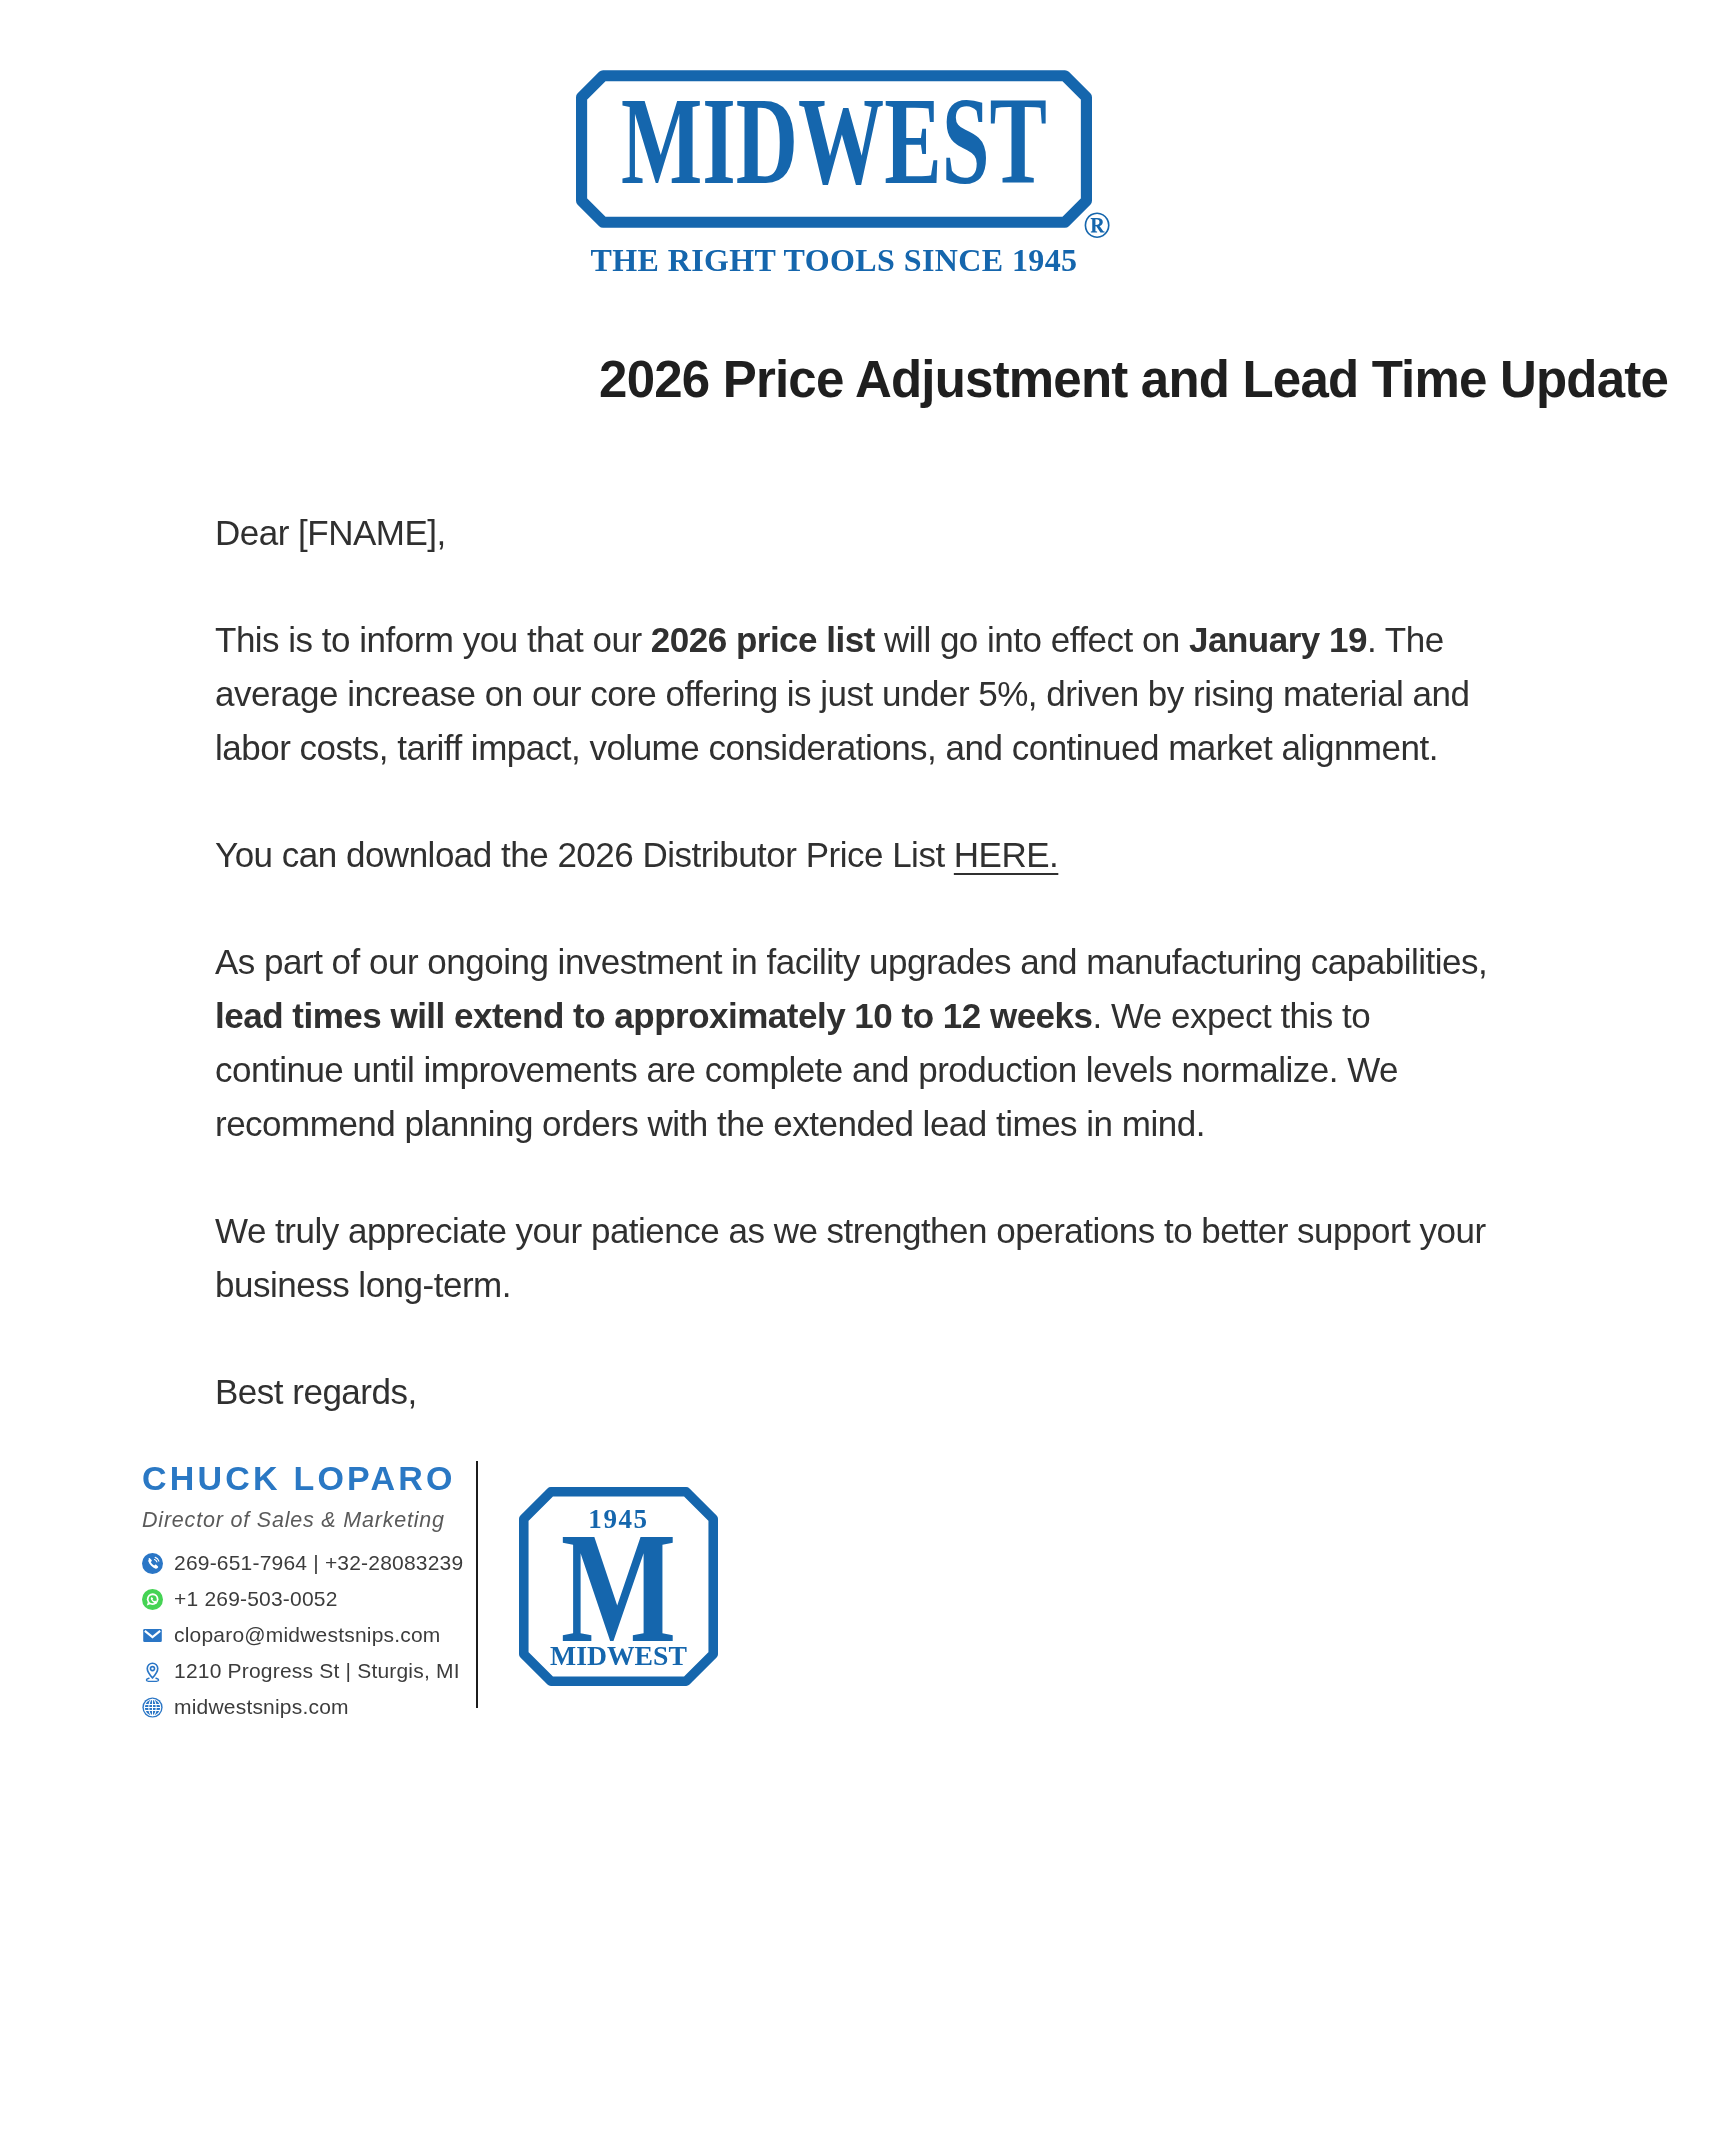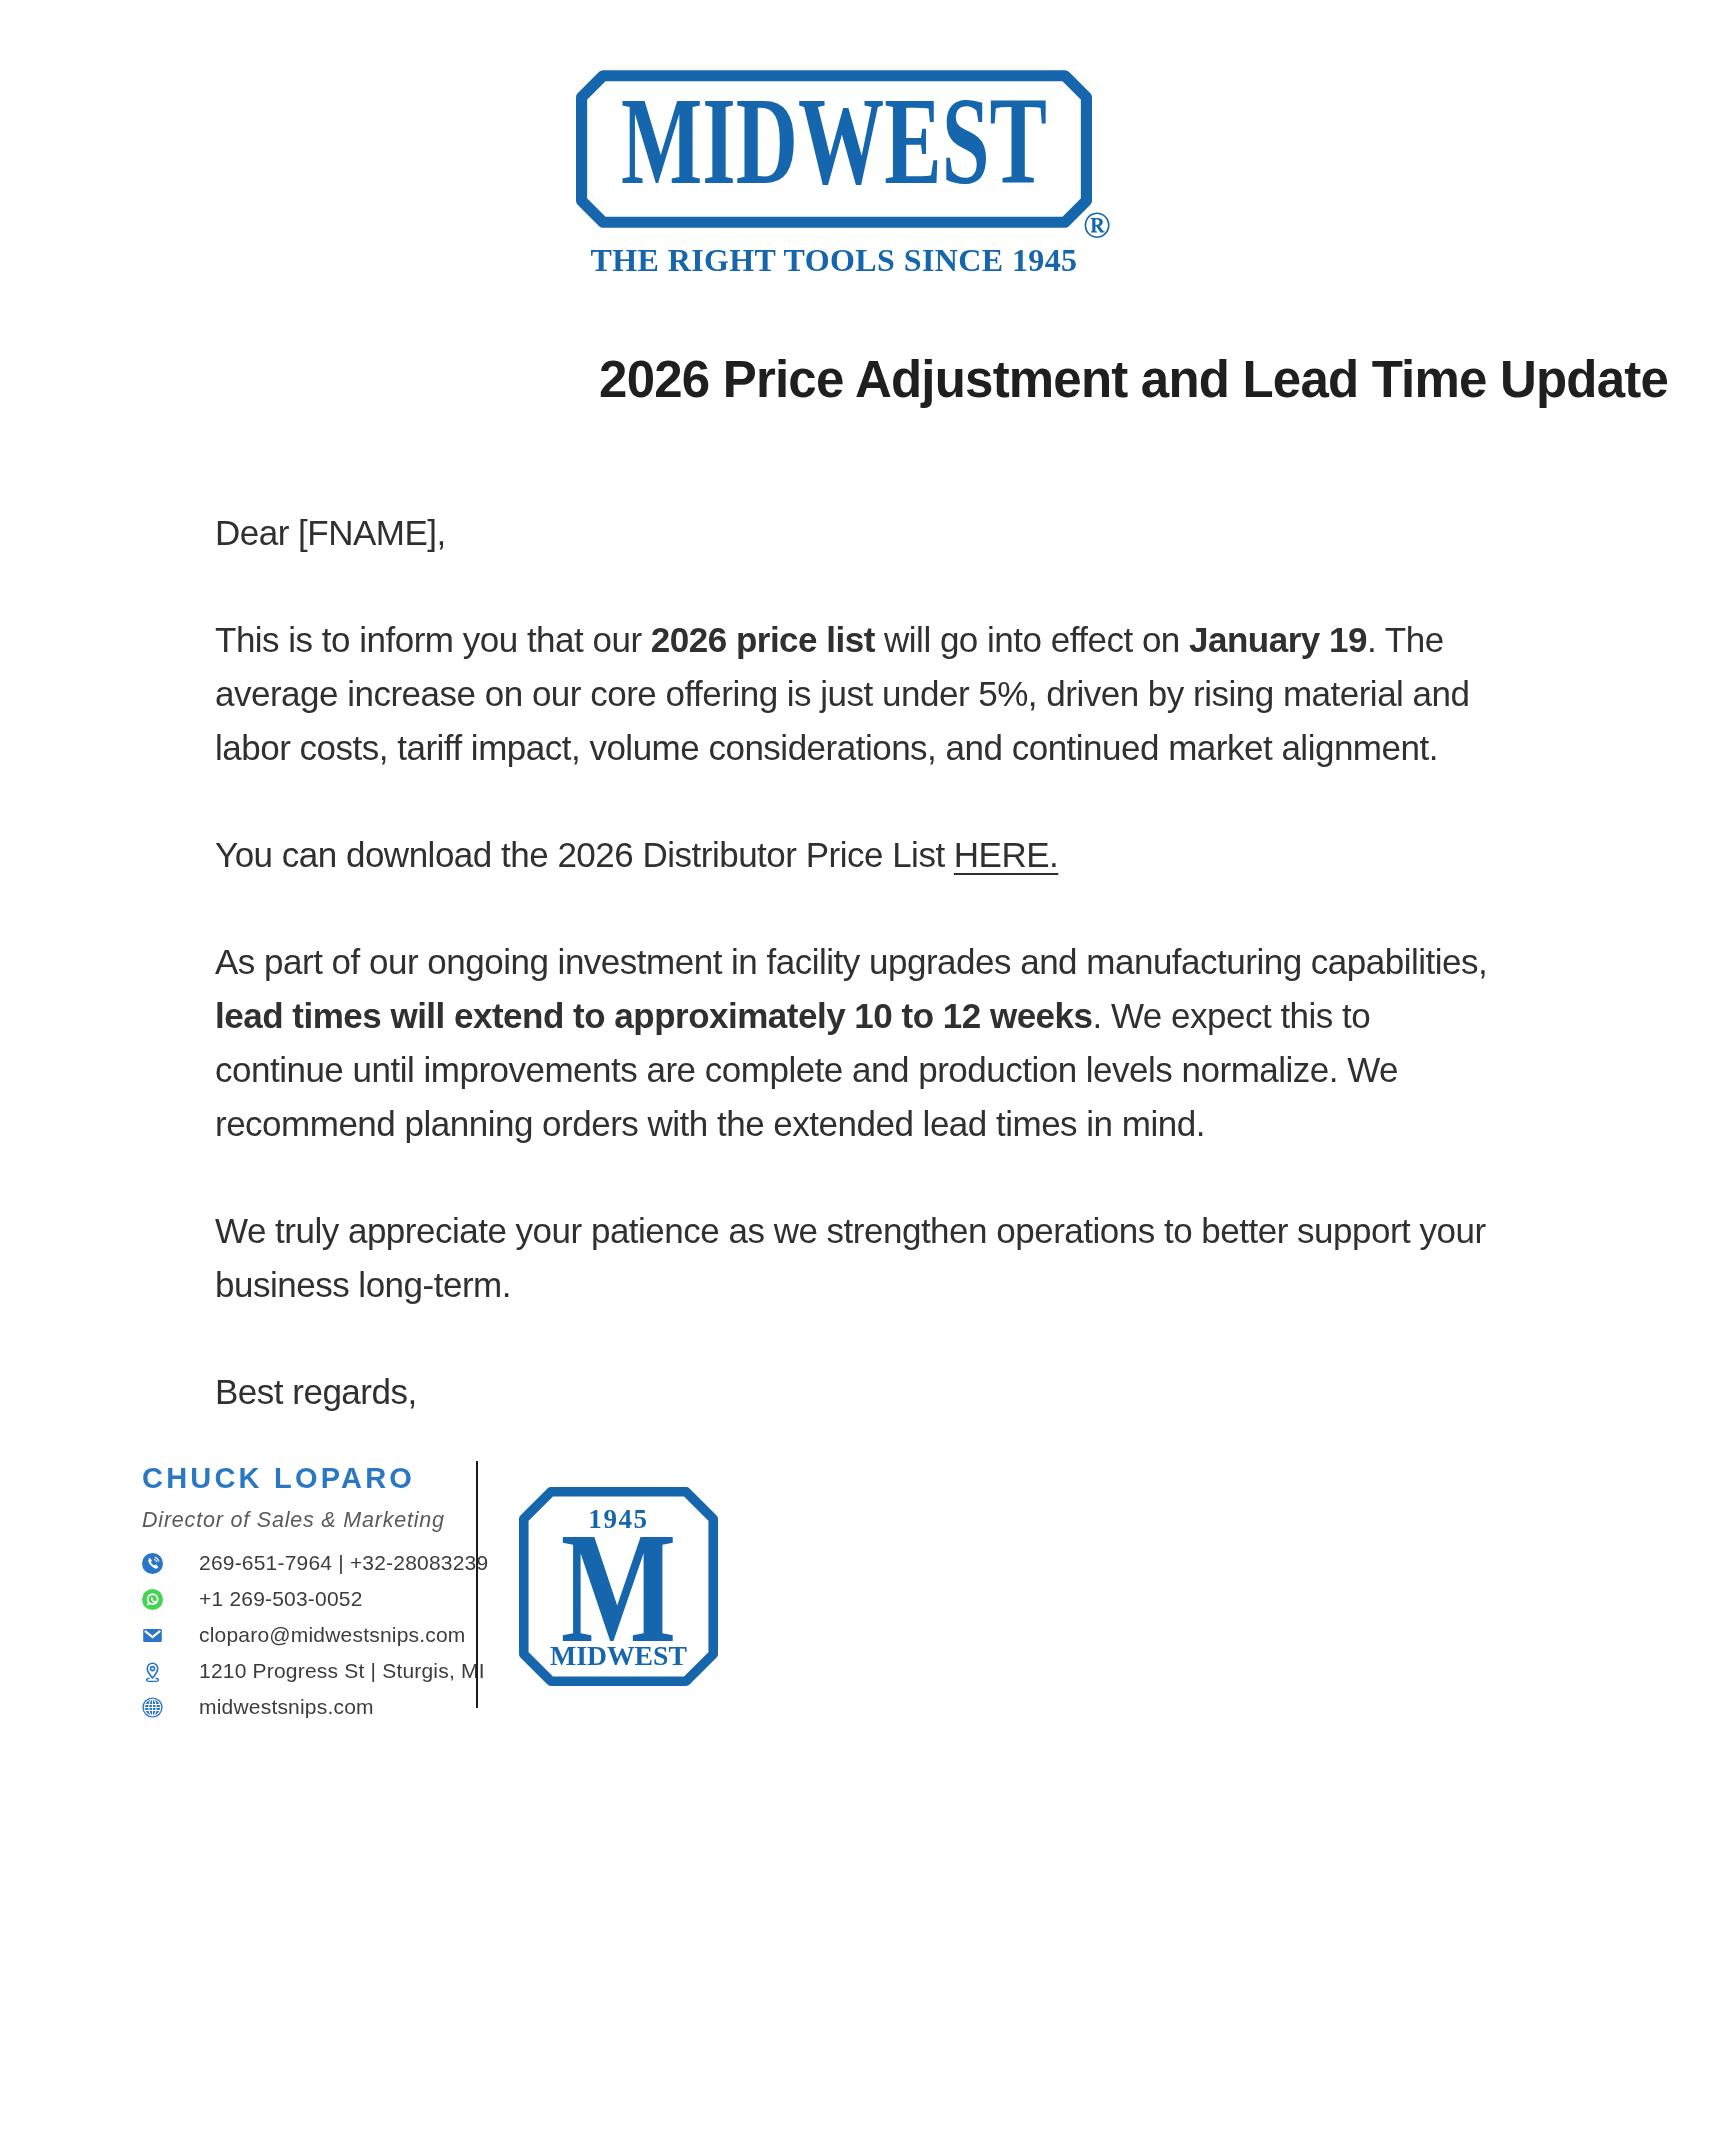--- a/index.html
+++ b/index.html
@@ -94,42 +94,41 @@
   }
 
   
   .signature{
     display:flex;
     align-items:flex-start;
     margin:42px 0 0 142px;
   }
   .sig-left{width:334px;}
   .sig-name{
-    font-size:29px;
+    font-size:34px;
     line-height:35px;
     font-weight:bold;
     letter-spacing:3.2px;
     color:var(--name-blue);
     white-space:nowrap;
   }
   .sig-role{
     margin-top:11px;
     font-size:21.5px;
     line-height:27px;
     font-style:italic;
     letter-spacing:0.8px;
     color:var(--role-gray);
     white-space:nowrap;
   }
   .contacts{margin-top:11px;}
   .contact-row{
     display:flex;
     align-items:center;
     height:36px;
-    gap:25px;
   }
   .cicon{width:21px;height:21px;flex:0 0 21px;}
   .cicon svg{display:block;width:21px;height:21px;}
   .ctext{
     margin-left:11px;
     font-size:21px;
     letter-spacing:0.2px;
     color:#3c3c3c;
     white-space:nowrap;
   }

